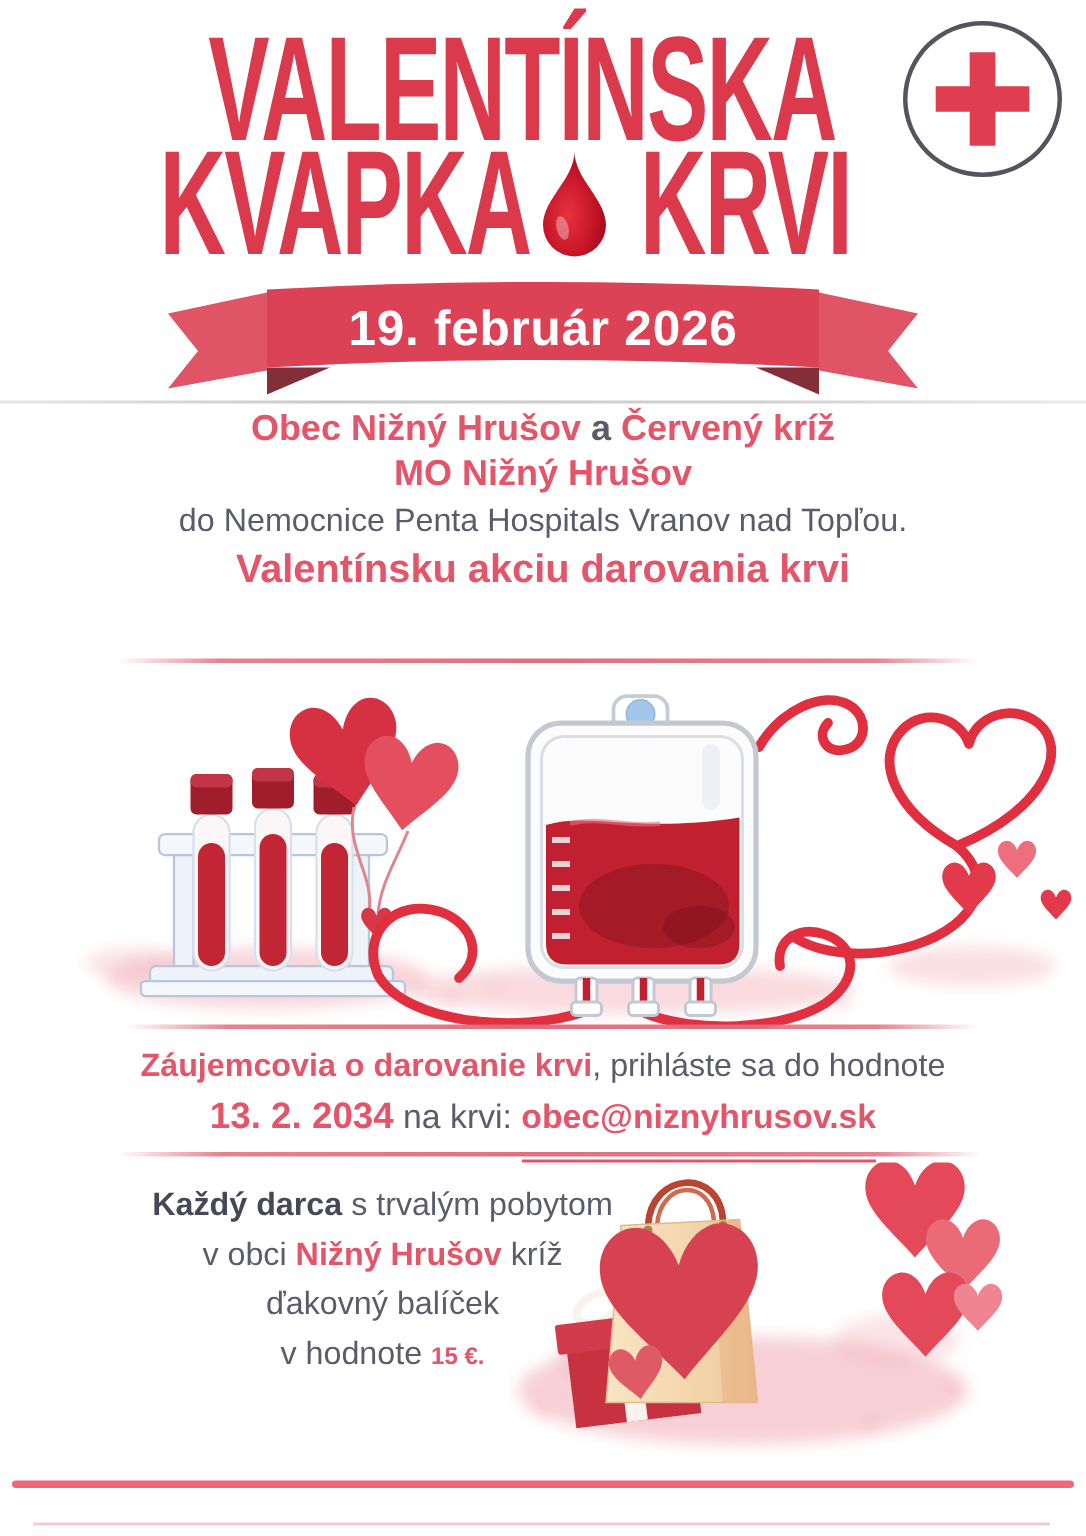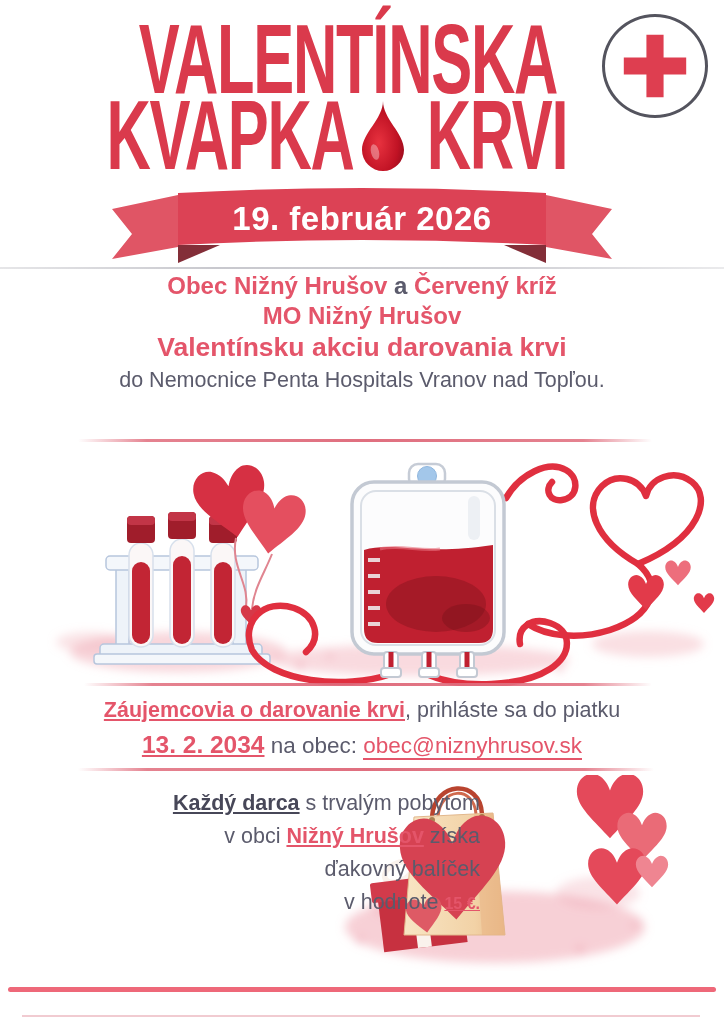--- a/index.html
+++ b/index.html
@@ -29,33 +29,33 @@
   .scanline{position:absolute;left:0;top:267px;width:724px;height:2px;
     background:linear-gradient(90deg,rgba(140,140,150,.22),rgba(118,118,132,.4) 30%,rgba(118,118,132,.34) 70%,rgba(140,140,150,.18));}
   .pinkline{position:absolute;height:3px;border-radius:2px;
     background:linear-gradient(90deg,rgba(231,139,152,0),rgba(226,117,132,.9) 12%,rgba(222,103,120,.95) 50%,rgba(226,117,132,.9) 88%,rgba(231,139,152,0));}
   .pl1{top:439px;left:78px;width:574px;}
   .pl2{top:683px;left:84px;width:568px;}
   .pl3{top:768px;left:78px;width:576px;}
   .strongline{position:absolute;top:987px;left:8px;width:708px;height:5px;background:#ee6879;border-radius:3px;}
   .faintline{position:absolute;top:1015px;left:22px;width:678px;height:2px;background:rgba(223,140,152,.45);}
   
-  .pink{color:#e4556a;} .gray{color:#5b5b6c;} .dark{color:#474758;} .b{font-weight:bold;text-decoration:underline;}
+  .pink{color:#e4556a;} .gray{color:#5b5b6c;} .dark{color:#474758;} .b{font-weight:bold;}
   .line{white-space:pre-wrap;}
   .intro{position:absolute;left:0;top:271px;width:724px;text-align:center;}
   .intro .l1,.intro .l2{font-size:24px;line-height:30px;font-weight:bold;}
   .intro .l3{font-size:21px;line-height:31px;}
   .intro .l4{font-size:26.5px;line-height:33px;font-weight:bold;}
   .intro .l5{font-size:21.5px;line-height:32px;}
   .signup{position:absolute;left:0;top:695px;width:724px;text-align:center;}
   .signup .l1{font-size:21.5px;line-height:31px;}
   .signup .l2{font-size:22.5px;line-height:34px;margin-top:2px;}
   .signup .date{font-size:24.5px;}
-  .email{border-bottom:2px solid #e4556a;padding-bottom:0;text-decoration:none;color:#e4556a;font-weight:normal;cursor:pointer;}
-  .reward{position:absolute;left:30px;top:787px;width:450px;text-align:right;font-size:21.5px;line-height:33px;}
+  .email{border-bottom:2px solid #e4556a;padding-bottom:16px;text-decoration:none;color:#e4556a;font-weight:bold;cursor:pointer;}
+  .reward{position:absolute;left:30px;top:787px;width:450px;text-align:center;font-size:21.5px;line-height:33px;}
   .reward .price{font-size:16px;}
   
   .illu{position:absolute;left:0;top:446px;width:724px;height:240px;}
   .gift{position:absolute;left:330px;top:775px;width:340px;height:196px;}
 </style>
 </head>
 <body>
 
 <div class="page">
 
@@ -87,22 +87,22 @@
     <polygon points="434,62 392,62 434,80" fill="#832e38"></polygon>
     <path d="M66,10 Q250,0 434,10 L434,62 Q250,52 66,62 Z" fill="#dc4255"></path>
     <text class="ribbon-text" x="250" y="47" text-anchor="middle">19. február 2026</text>
   </svg>
 
   <div class="scanline"></div>
 
   <div class="intro">
     <div class="line l1"><span class="pink">Obec Nižný Hrušov</span><span class="gray"> a </span><span class="pink">Červený kríž</span></div>
     <div class="line l2 pink">MO Nižný Hrušov</div>
+    <div class="line l5 gray">do Nemocnice Penta Hospitals Vranov nad Topľou.</div>
     <div class="line l4 pink">Valentínsku akciu darovania krvi</div>
-    <div class="line l5 gray">do Nemocnice Penta Hospitals Vranov nad Topľou.</div>
   </div>
 
   <div class="pinkline pl1"></div>
 
   <svg class="illu" viewBox="0 0 724 240">
     <defs>
       <filter id="wb" x="-60%" y="-60%" width="220%" height="220%">
           <feGaussianBlur stdDeviation="5"></feGaussianBlur>
         </filter>
       <path id="heartP" d="M0,15 C-8,6 -17,-1 -17,-9 C-17,-16 -11,-19.5 -6.5,-17.5 C-3,-16 -1,-12.5 0,-9.5 C1,-12.5 3,-16 6.5,-17.5 C11,-19.5 17,-16 17,-9 C17,-1 8,6 0,15 Z"></path>
@@ -190,22 +190,22 @@
     <g>
       <use href="#heartP" transform="translate(646,148) scale(1.05)" fill="#e23a4a"></use>
       <use href="#heartP" transform="translate(678,128) scale(0.75)" fill="#ed6e7c"></use>
       <use href="#heartP" transform="translate(704,158) scale(0.6)" fill="#e23a4a"></use>
     </g>
   </svg>
 
   <div class="pinkline pl2"></div>
 
   <div class="signup">
-    <div class="line l1"><span class="pink b">Záujemcovia o darovanie krvi</span><span class="gray">, prihláste sa do piatku</span></div>
-    <div class="line l2"><span class="pink b date">13. 2. 2034</span><span class="gray"> na obec: </span><a class="email">obec@niznyhrusov.sk</a></div>
+    <div class="line l1"><span class="pink b">Záujemcovia o darovanie krvi</span><span class="gray">, prihláste sa do hodnote</span></div>
+    <div class="line l2"><span class="pink b date">13. 2. 2034</span><span class="gray"> na krvi: </span><a class="email">obec@niznyhrusov.sk</a></div>
   </div>
 
   <div class="pinkline pl3"></div>
 
   <svg class="gift" viewBox="0 0 340 196">
     <defs>
       <filter id="wb2" x="-60%" y="-60%" width="220%" height="220%">
           <feGaussianBlur stdDeviation="5"></feGaussianBlur>
         </filter>
       <linearGradient id="bagGrad" x1="0" y1="0" x2="1" y2="0">
@@ -248,21 +248,21 @@
     <g>
       <use href="#heartG" transform="translate(280,34) scale(1.95)" fill="#e4495a"></use>
       <use href="#heartG" transform="translate(312,64) scale(1.45)" fill="#ea6b77"></use>
       <use href="#heartG" transform="translate(287,104) scale(1.7)" fill="#e4495a"></use>
       <use href="#heartG" transform="translate(322,98) scale(0.95)" fill="#ef8591"></use>
     </g>
   </svg>
 
   <div class="reward">
     <div class="line"><span class="dark b">Každý darca</span><span class="gray"> s trvalým pobytom</span></div>
-    <div class="line"><span class="gray">v obci </span><span class="pink b">Nižný Hrušov</span><span class="gray"> získa</span></div>
+    <div class="line"><span class="gray">v obci </span><span class="pink b">Nižný Hrušov</span><span class="gray"> kríž</span></div>
     <div class="line gray">ďakovný balíček</div>
     <div class="line"><span class="gray">v hodnote </span><span class="pink b price">15 €.</span></div>
   </div>
 
   <div class="strongline"></div>
   <div class="faintline"></div>
 
 </div>
 
 </body></html>

